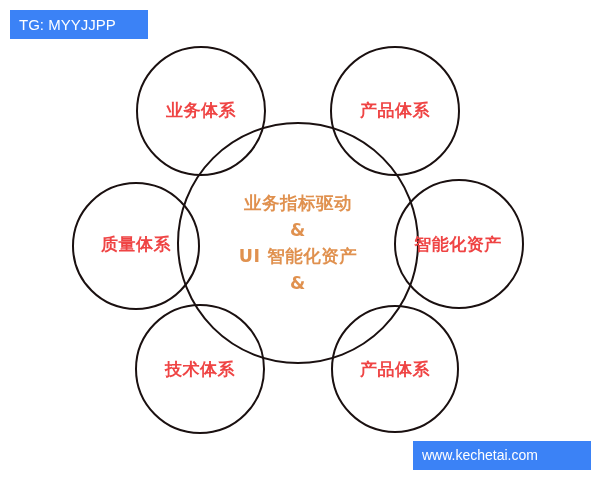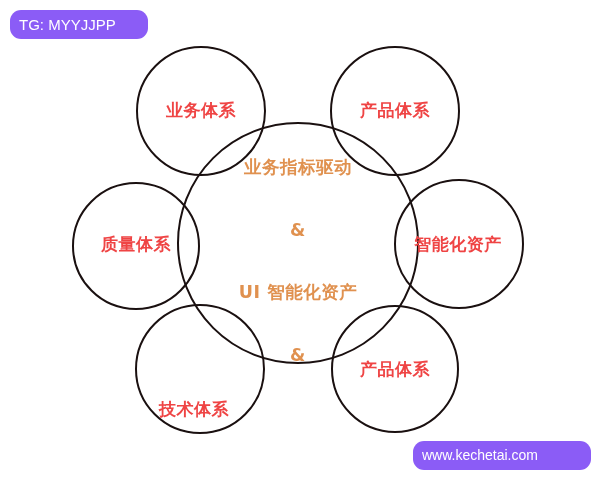--- a/index.html
+++ b/index.html
@@ -13,25 +13,25 @@
     position: absolute; color: #ef4444; font-weight: bold;
     white-space: nowrap; transform: translate(-50%, -50%);
     font-size: 17px; letter-spacing: 0.5px;
   }
   .center-text {
     position: absolute; left: 298px; top: 243px;
     transform: translate(-50%, -50%);
     text-align: center; color: #e0914f; font-weight: bold;
     font-size: 17.5px; line-height: 26.5px; white-space: nowrap;
   }
-  .center-text div { letter-spacing: 0.5px; margin-top: 36px; }
+  .center-text div { letter-spacing: 0.5px; }
   .watermark {
-    position: absolute; background: #8b5cf6; color: #ffffff;
+    position: absolute; background: #3b82f6; color: #ffffff;
     font-family: "Liberation Sans", sans-serif; font-size: 15px;
-    line-height: 29px; height: 29px; padding: 0 9px; white-space: nowrap; border-radius: 11px;
+    line-height: 29px; height: 29px; padding: 0 9px; white-space: nowrap;
   }
   .wm-top { left: 10px; top: 10px; width: 120px; }
   .wm-bottom { left: 413px; top: 441px; width: 160px; font-size: 14px; }
 </style>
 </head>
 <body>
 
 <div class="watermark wm-top">TG: MYYJJPP</div>
 
 <svg class="diagram" width="600" height="480" viewBox="0 0 600 480">
@@ -43,21 +43,21 @@
     <circle cx="200" cy="369" r="64"></circle>
     <circle cx="395" cy="369" r="63"></circle>
     <circle cx="298" cy="243" r="120"></circle>
   </g>
 </svg>
 
 <div class="label" style="left:201px; top:110px;">业务体系</div>
 <div class="label" style="left:395px; top:110px;">产品体系</div>
 <div class="label" style="left:136px; top:244px;">质量体系</div>
 <div class="label" style="left:458px; top:244px;">智能化资产</div>
-<div class="label" style="left:194px; top:369px;margin-top:40px;">技术体系</div>
+<div class="label" style="left:200px; top:369px;">技术体系</div>
 <div class="label" style="left:395px; top:369px;">产品体系</div>
 
 <div class="center-text">
   <div>业务指标驱动</div>
   <div>&amp;</div>
   <div>UI 智能化资产</div>
   <div>&amp;</div>
 </div>
 
 <div class="watermark wm-bottom">www.kechetai.com</div>

